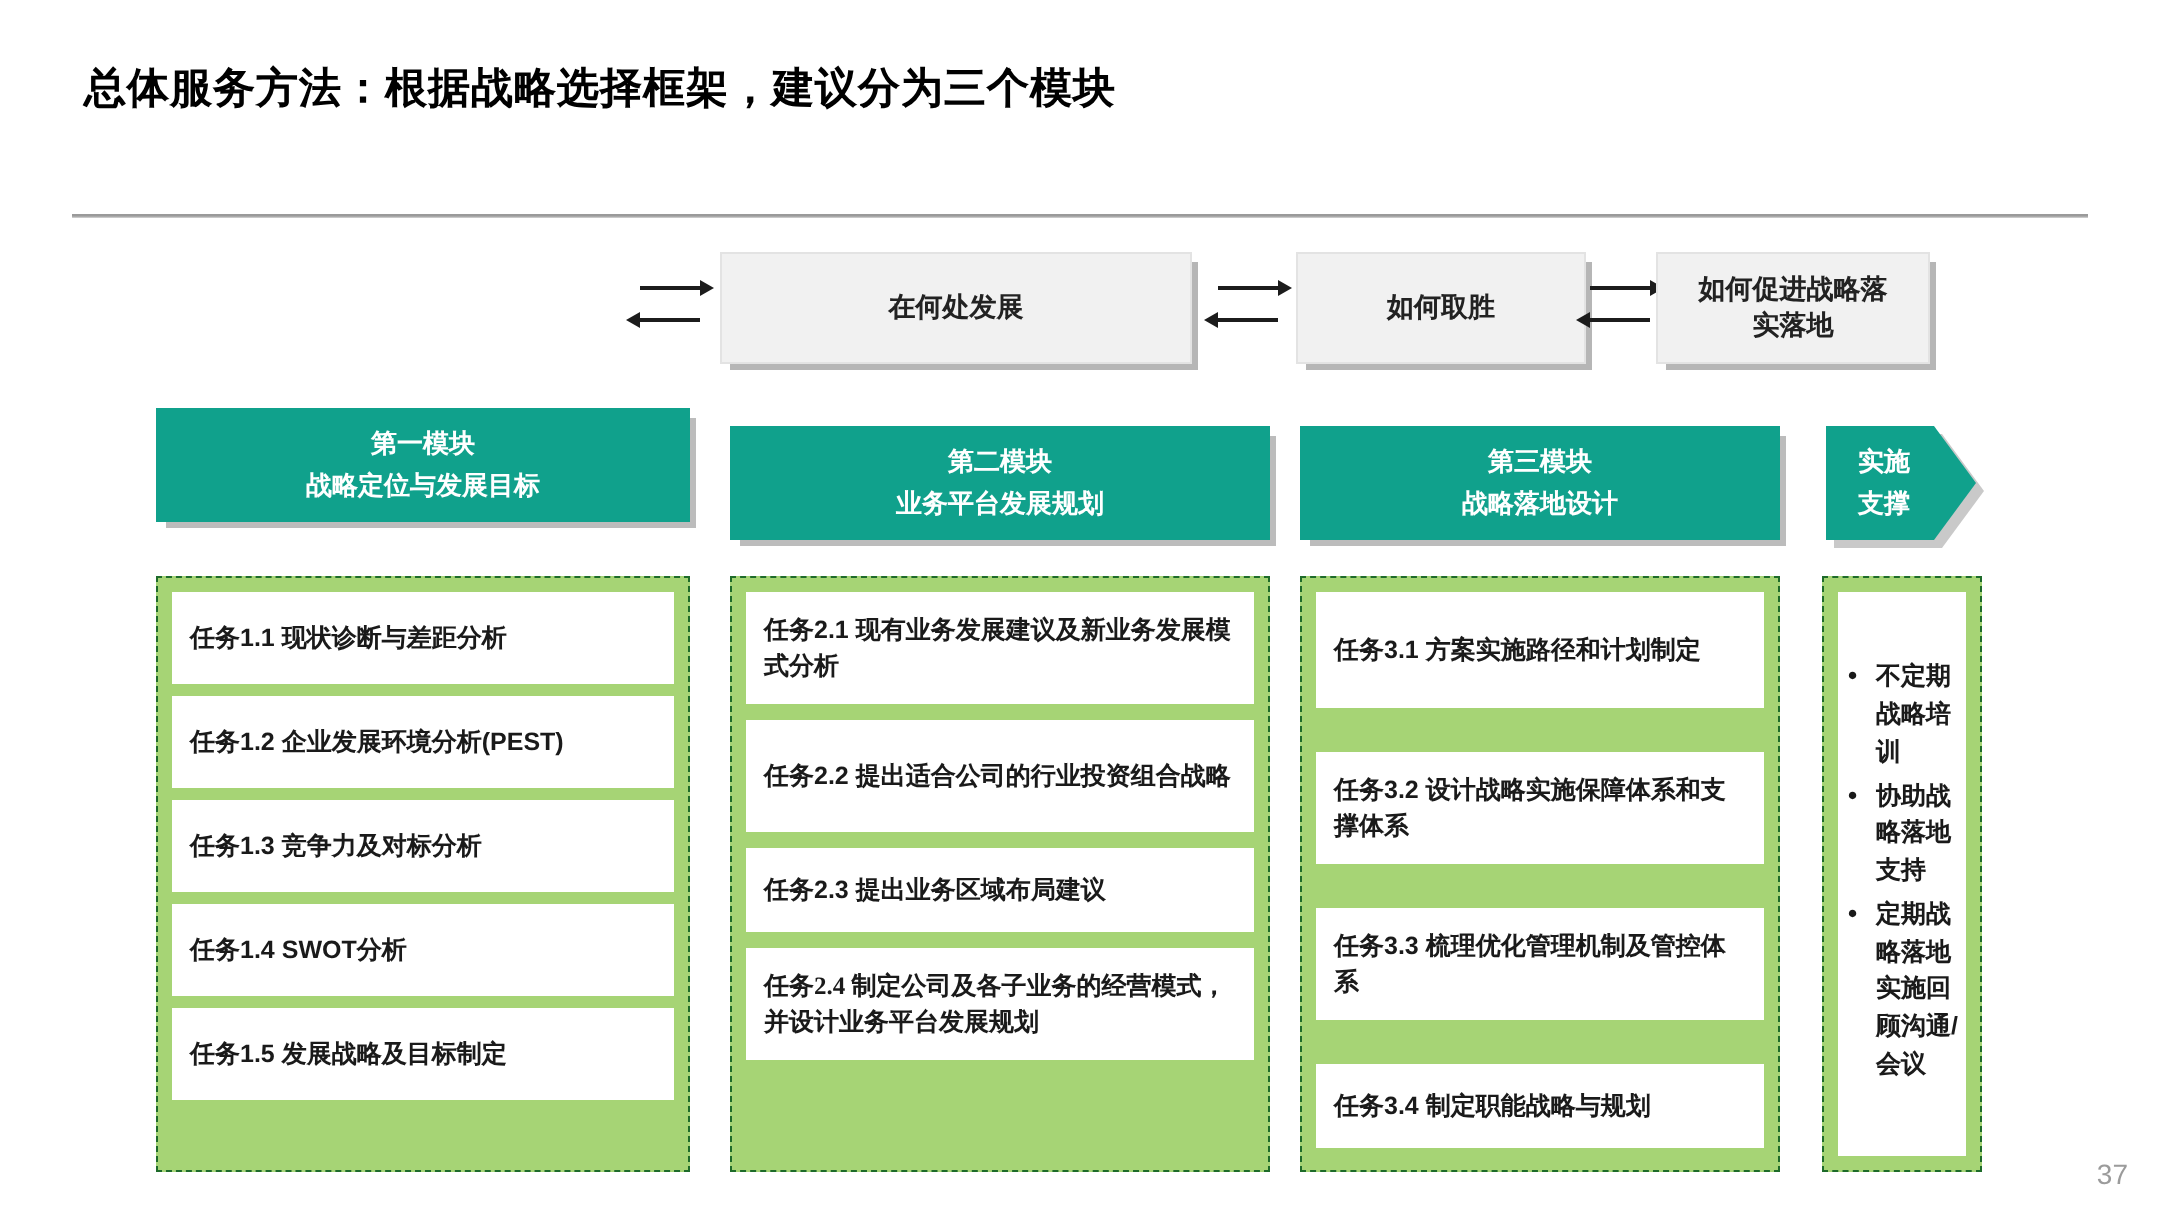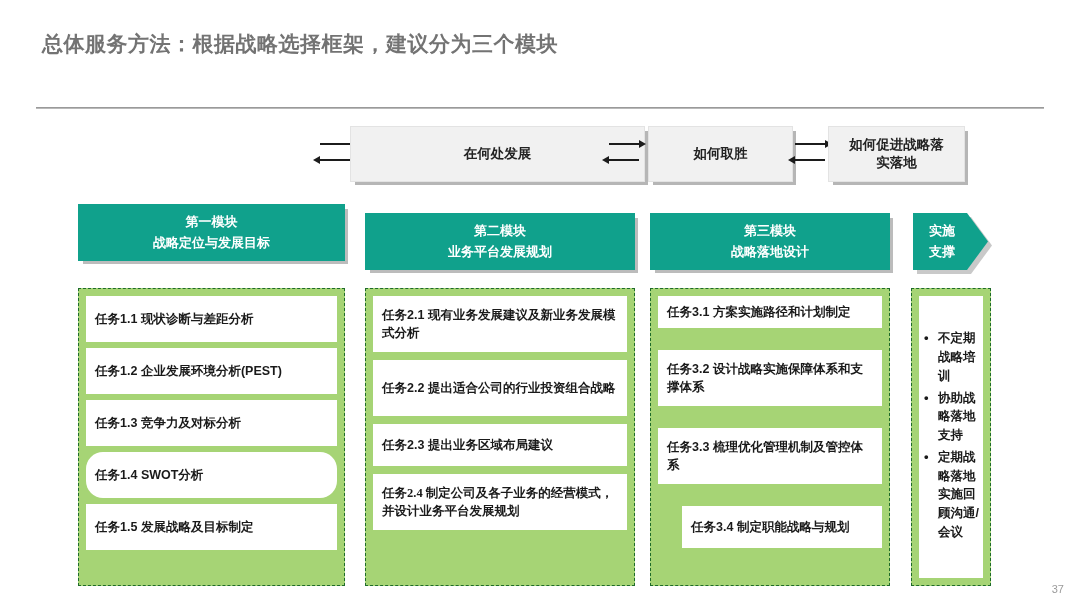--- a/index.html
+++ b/index.html
@@ -7,21 +7,21 @@
     width: 1080px; height: 608px;
     background: #ffffff;
     font-family: "Liberation Sans", "DejaVu Sans", sans-serif;
     overflow: hidden;
   }
   #slide { position: relative; width: 1080px; height: 608px; background: #fff; }
 
   
   .slide-title {
     position: absolute; left: 42px; top: 30px;
-    font-size: 21px; font-weight: bold; color: #737373;
+    font-size: 21px; font-weight: bold; color: #000000;
     letter-spacing: 0.5px; white-space: nowrap;
   }
   .title-rule {
     position: absolute; left: 36px; top: 107px; width: 1008px; height: 2px;
     background: linear-gradient(to bottom, #9a9a9a 0%, #9a9a9a 50%, #d8d8d8 100%);
   }
 
   
   .flow-box {
     position: absolute;
@@ -103,42 +103,42 @@
     line-height: 1.5; margin-bottom: 3px;
   }
   .support-list li::before {
     content: "\2022"; position: absolute; left: 1px; top: -1px;
     font-size: 13px; color: #1a1a1a;
   }
 
   
   .page-num {
     position: absolute; right: 16px; bottom: 13px;
-    font-size: 11px; color: #9b9b9b;
+    font-size: 14px; color: #9b9b9b;
   }
 </style>
 </head>
 <body>
 
 <div id="slide">
 
   <div class="slide-title">总体服务方法：根据战略选择框架，建议分为三个模块</div>
   <div class="title-rule"></div>
 
 
   <div class="arrow-pair" style="left:320px; top:133px;">
     <div class="arrow-line right">
         <i></i>
       </div>
     <div class="arrow-line left">
         <i></i>
       </div>
   </div>
 
-  <div class="flow-box" style="left:350px; top:126px; width:295px; height:56px;">在何处发展</div>
+  <div class="flow-box" style="left:360px; top:126px; width:236px; height:56px;">在何处发展</div>
 
   <div class="arrow-pair" style="left:609px; top:133px;">
     <div class="arrow-line right">
         <i></i>
       </div>
     <div class="arrow-line left">
         <i></i>
       </div>
   </div>
 
@@ -182,21 +182,21 @@
   <div class="task-col" style="left:78px; top:288px; width:267px; height:298px; gap:6px;">
     <div class="task-card" style="height:46px;">
       <span><span class="num">任务1.1</span>&nbsp;<span>现状诊断与差距分析</span></span>
     </div>
     <div class="task-card" style="height:46px;">
       <span><span class="num">任务1.2</span>&nbsp;<span>企业发展环境分析(PEST)</span></span>
     </div>
     <div class="task-card" style="height:46px;align-items:center;">
       <span><span class="num">任务1.3</span>&nbsp;<span>竞争力及对标分析</span></span>
     </div>
-    <div class="task-card" style="height:46px;border-radius:17px;">
+    <div class="task-card" style="height:46px;">
       <span><span class="num">任务1.4</span>&nbsp;<span>SWOT分析</span></span>
     </div>
     <div class="task-card" style="height:46px;">
       <span><span class="num">任务1.5</span>&nbsp;<span>发展战略及目标制定</span></span>
     </div>
   </div>
 
   <div class="task-col" style="left:365px; top:288px; width:270px; height:298px; gap:8px;">
     <div class="task-card" style="height:56px;">
       <span><span class="num">任务2.1</span>&nbsp;<span>现有业务发展建议及新业务发展模式分析</span></span>
@@ -206,30 +206,30 @@
     </div>
     <div class="task-card" style="height:42px;">
       <span><span class="num">任务2.3</span>&nbsp;<span>提出业务区域布局建议</span></span>
     </div>
     <div class="task-card" style="height:56px;font-family:Liberation Serif, serif;">
       <span><span class="num">任务2.4</span>&nbsp;<span>制定公司及各子业务的经营模式，并设计业务平台发展规划</span></span>
     </div>
   </div>
 
   <div class="task-col" style="left:650px; top:288px; width:240px; height:298px; gap:22px;">
-    <div class="task-card" style="height:32px;">
+    <div class="task-card" style="height:58px;">
       <span><span class="num">任务3.1</span>&nbsp;<span>方案实施路径和计划制定</span></span>
     </div>
     <div class="task-card" style="height:56px;">
       <span><span class="num">任务3.2</span>&nbsp;<span>设计战略实施保障体系和支撑体系</span></span>
     </div>
     <div class="task-card" style="height:56px;">
       <span><span class="num">任务3.3</span>&nbsp;<span>梳理优化管理机制及管控体系</span></span>
     </div>
-    <div class="task-card" style="height:42px;margin-left:24px;">
+    <div class="task-card" style="height:42px;">
       <span><span class="num">任务3.4</span>&nbsp;<span>制定职能战略与规划</span></span>
     </div>
   </div>
 
   <div class="support-col" style="left:911px; top:288px; width:80px; height:298px;">
     <div class="support-inner">
       <ul class="support-list">
         <li>不定期战略培训</li>
         <li>协助战略落地支持</li>
         <li>定期战略落地实施回顾沟通/会议</li>

